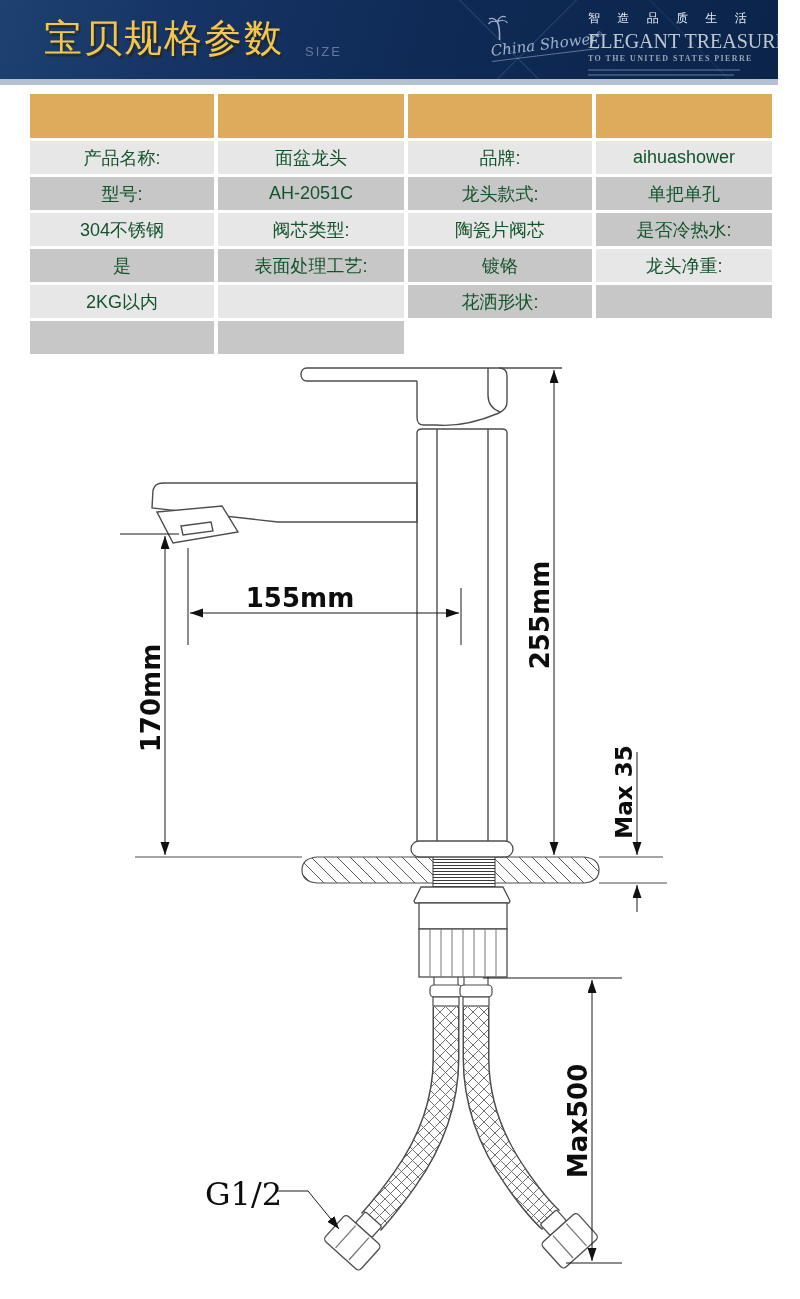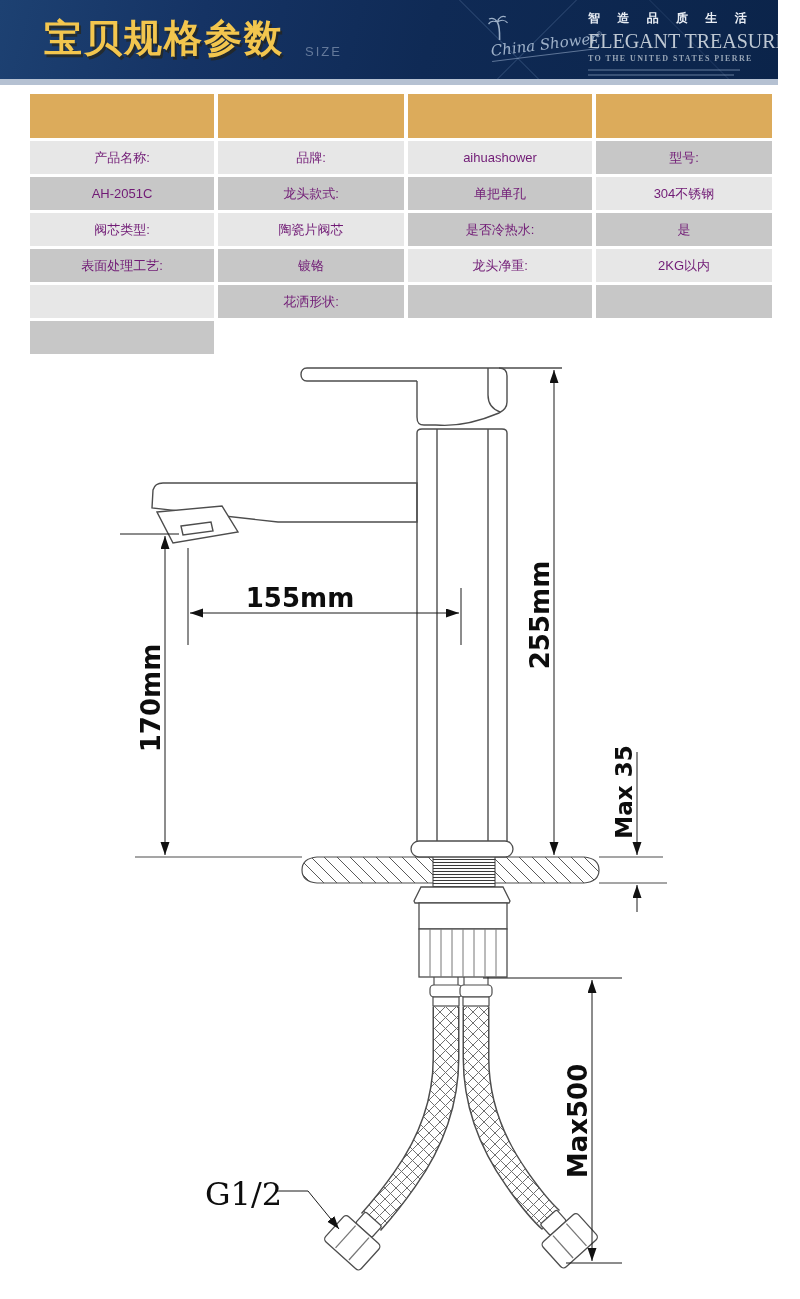--- a/index.html
+++ b/index.html
@@ -5,42 +5,42 @@
   html,body{margin:0;padding:0;}
   body{width:800px;height:1299px;background:#fff;font-family:"Liberation Sans",sans-serif;position:relative;overflow:hidden;}
 
   
   .hdr{position:absolute;left:0;top:0;width:778px;height:79px;overflow:hidden;
        background:linear-gradient(105deg,#1d4172 0%,#153364 26%,#0f2a55 55%,#0b244a 100%);}
   .hdr .diag{position:absolute;width:240px;height:1px;background:rgba(150,180,220,0.20);}
   .hdr .diag.d1{left:398px;top:58px;transform:rotate(45deg);}
   .hdr .diag.d2{left:398px;top:58px;transform:rotate(-45deg);}
   .hdr .diag.d3{left:540px;top:40px;width:300px;transform:rotate(45deg);background:rgba(150,180,220,0.12);}
-  .hdr-title{position:absolute;left:44px;top:13px;font-size:38px;font-weight:bold;letter-spacing:2px;
+  .hdr-title{position:absolute;left:44px;top:13px;font-size:38px;font-weight:normal;letter-spacing:2px;
        color:#f3c64e;text-shadow:2px 3px 0 rgba(45,32,0,0.55);}
   .hdr-size{position:absolute;left:277px;top:44px;font-size:13px;color:#64799a;letter-spacing:2px;margin-left:28px;}
   .logo{position:absolute;left:490px;top:10px;width:100px;height:62px;transform:rotate(-7deg);color:#9db0c8;}
   .logo-script{font-family:"DejaVu Serif",serif;font-style:italic;font-size:15px;white-space:nowrap;
        border-bottom:1px solid rgba(160,180,210,.55);padding-bottom:1px;}
   .logo-mark{font-size:7px;vertical-align:super;}
   .brand{position:absolute;left:588px;top:10px;width:200px;}
-  .slogan-cn{font-size:12px;font-weight:bold;color:#e9eef5;letter-spacing:7px;white-space:nowrap;}
+  .slogan-cn{font-size:12px;font-weight:normal;color:#e9eef5;letter-spacing:7px;white-space:nowrap;}
   .slogan-en{font-size:20px;color:#bec8d3;font-family:"Liberation Serif",serif;margin-top:3px;white-space:nowrap;}
   .slogan-sub{font-size:8px;color:#96a4b5;letter-spacing:1.4px;font-family:"Liberation Serif",serif;margin-top:1px;white-space:nowrap;font-weight:bold;}
   .fineprint{margin-top:6px;}
   .fineprint div{height:2px;background:rgba(160,182,208,0.30);margin-bottom:3px;}
   .fp1{width:152px;} .fp2{width:146px;}
   .hdr-strip{position:absolute;left:0;top:79px;width:778px;height:6px;background:#b5c1d2;}
 
   
   .spec{position:absolute;left:30px;top:94px;width:742px;display:grid;
         grid-template-columns:184px 186px 184px 176px;
         grid-template-rows:44px repeat(6,33px);
         column-gap:4px;row-gap:3px;background:#fff;}
-  .cell{display:flex;align-items:center;justify-content:center;font-size:13px;color:#701a75;white-space:nowrap;}
+  .cell{display:flex;align-items:center;justify-content:center;font-size:18px;color:#14532d;white-space:nowrap;}
   .gold{background:#dcab5b;}
   .rlight{background:#e7e7e7;}
   .rdark{background:#c7c7c7;text-align:center;}
 
   
   .drawing{position:absolute;left:0;top:0;width:800px;height:1299px;}
   .dimtxt{font-family:"DejaVu Sans",sans-serif;font-weight:bold;fill:#0d0d0d;}
 </style>
 </head>
 <body>
@@ -70,20 +70,21 @@
 </div>
 <div class="hdr-strip"></div>
 
 <div class="spec">
   <div class="cell gold"></div>
   <div class="cell gold"></div>
   <div class="cell gold"></div>
   <div class="cell gold"></div>
 
   <div class="cell rlight">产品名称:</div>
+  <div class="cell rlight">面盆龙头</div>
   <div class="cell rlight">品牌:</div>
   <div class="cell rlight">aihuashower</div>
 
   <div class="cell rdark">型号:</div>
   <div class="cell rdark">AH-2051C</div>
   <div class="cell rdark">龙头款式:</div>
   <div class="cell rdark">单把单孔</div>
 
   <div class="cell rlight">304不锈钢</div>
   <div class="cell rlight">阀芯类型:</div>

